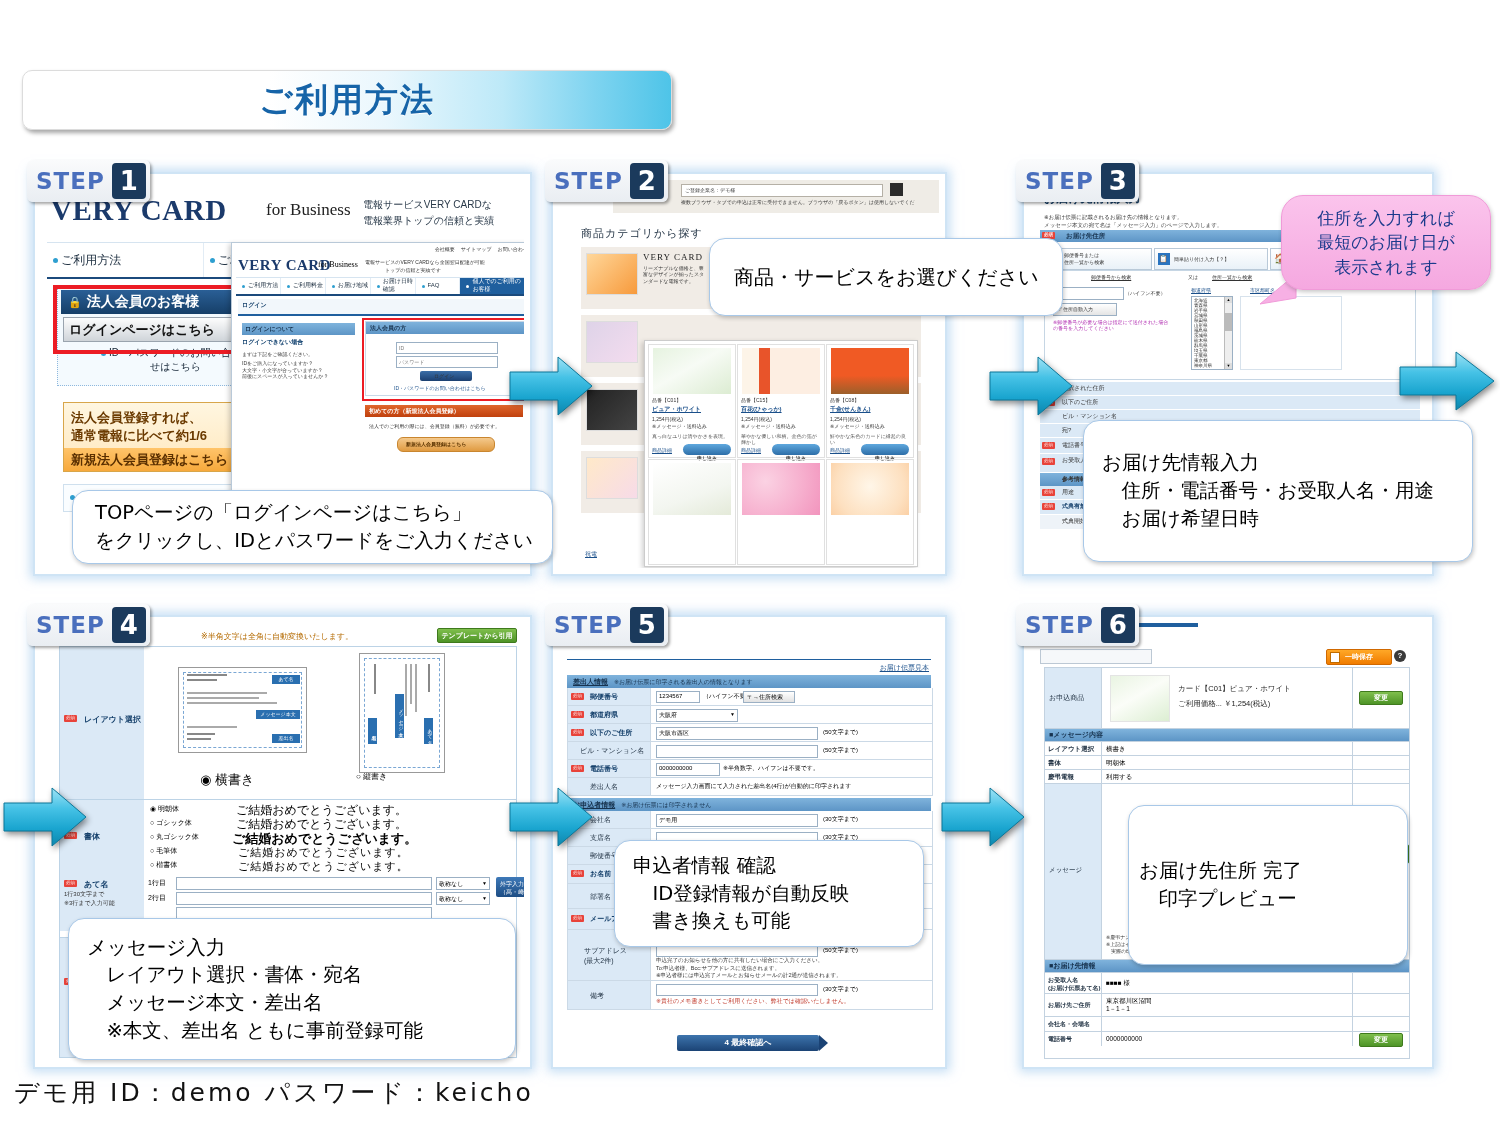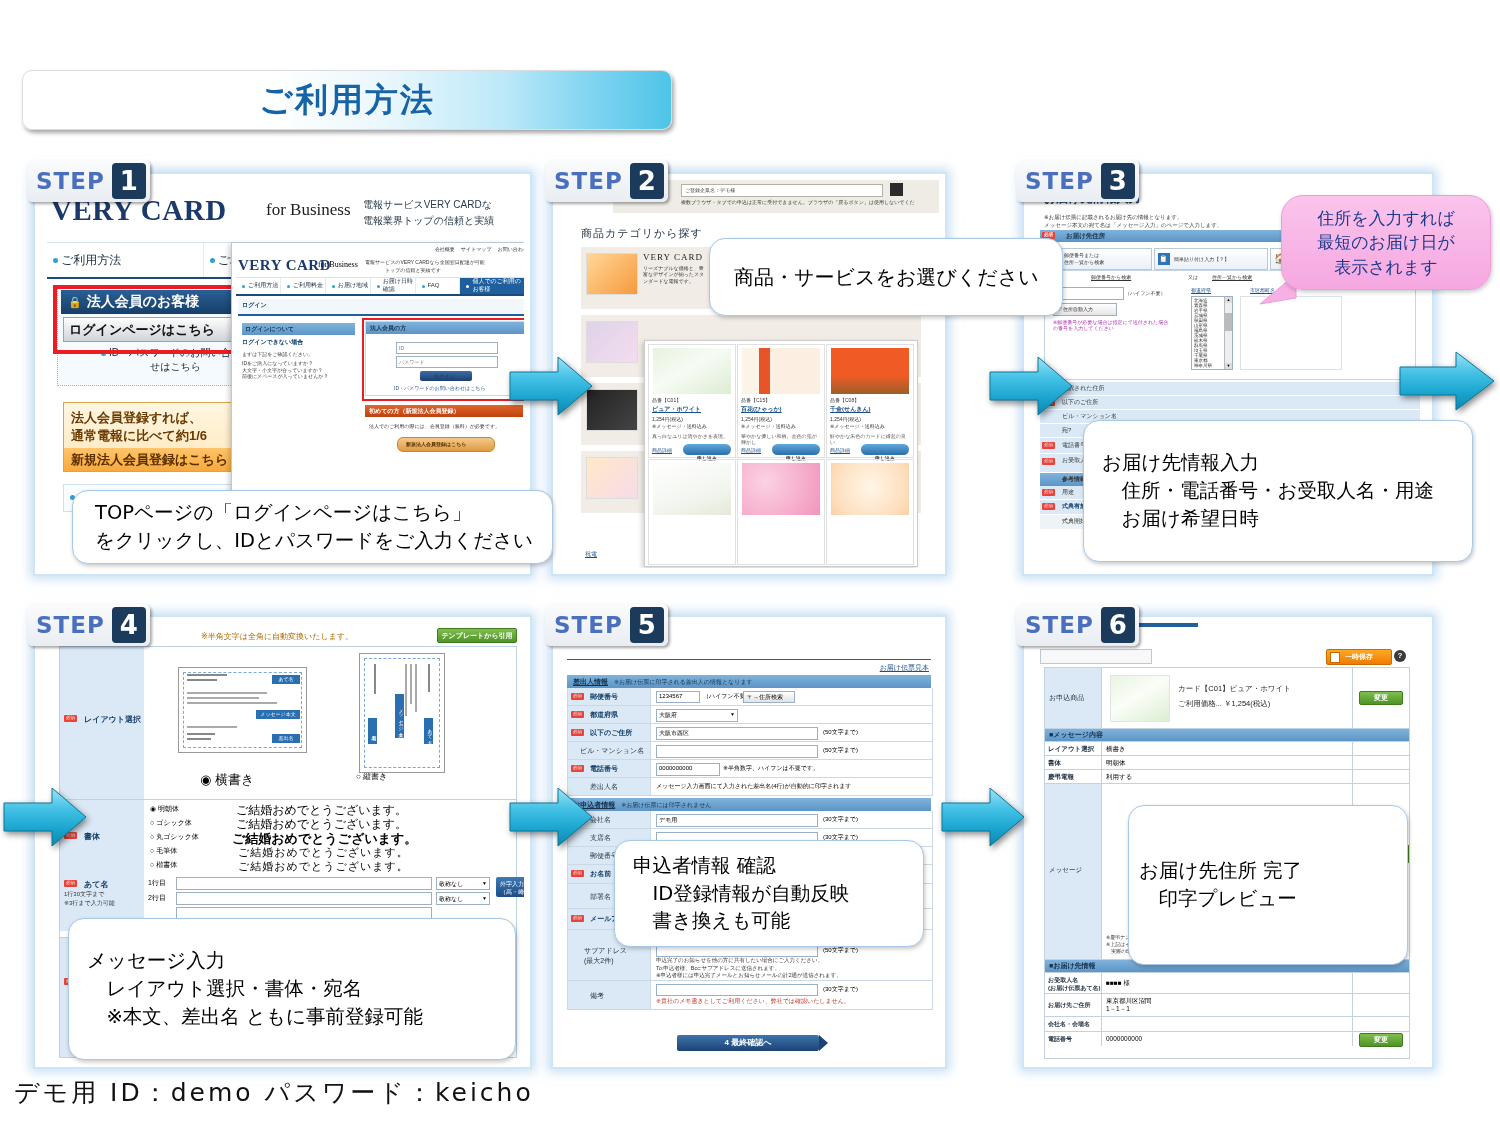--- a/index.html
+++ b/index.html
@@ -947,20 +947,21 @@
 
 <div class="callout" style="left:1083px;top:420px;width:370px;height:140px;padding:0 0 0 18px;font-size:19.5px;">
   <div class="line">お届け先情報入力</div>
   <div class="line">　住所・電話番号・お受取人名・用途</div>
   <div class="line">　お届け希望日時</div>
 </div>
 
 <div class="callout" style="left:68px;top:918px;width:428px;height:140px;padding:0 0 0 18px;font-size:19.5px;">
   <div class="line">メッセージ入力</div>
   <div class="line">　レイアウト選択・書体・宛名</div>
+  <div class="line">　メッセージ本文・差出名</div>
   <div class="line">　※本文、差出名 ともに事前登録可能</div>
 </div>
 
 <div class="callout" style="left:595px;top:840px;width:290px;height:105px;padding:0 0 0 18px;font-size:19.5px;margin-left:19px;">
   <div class="line">申込者情報 確認</div>
   <div class="line">　ID登録情報が自動反映</div>
   <div class="line">　書き換えも可能</div>
 </div>
 
 <div class="callout" style="left:1128px;top:805px;width:268px;height:158px;padding:0 0 0 10px;font-size:19.5px;">

